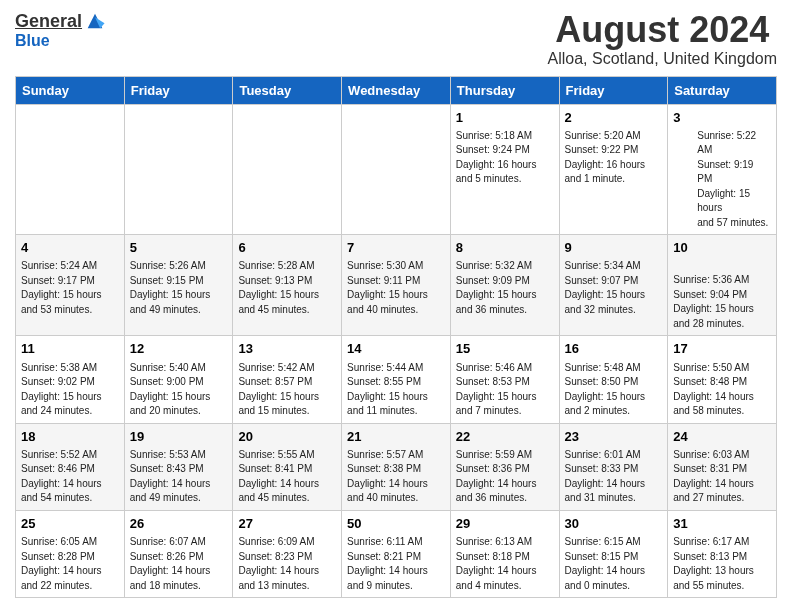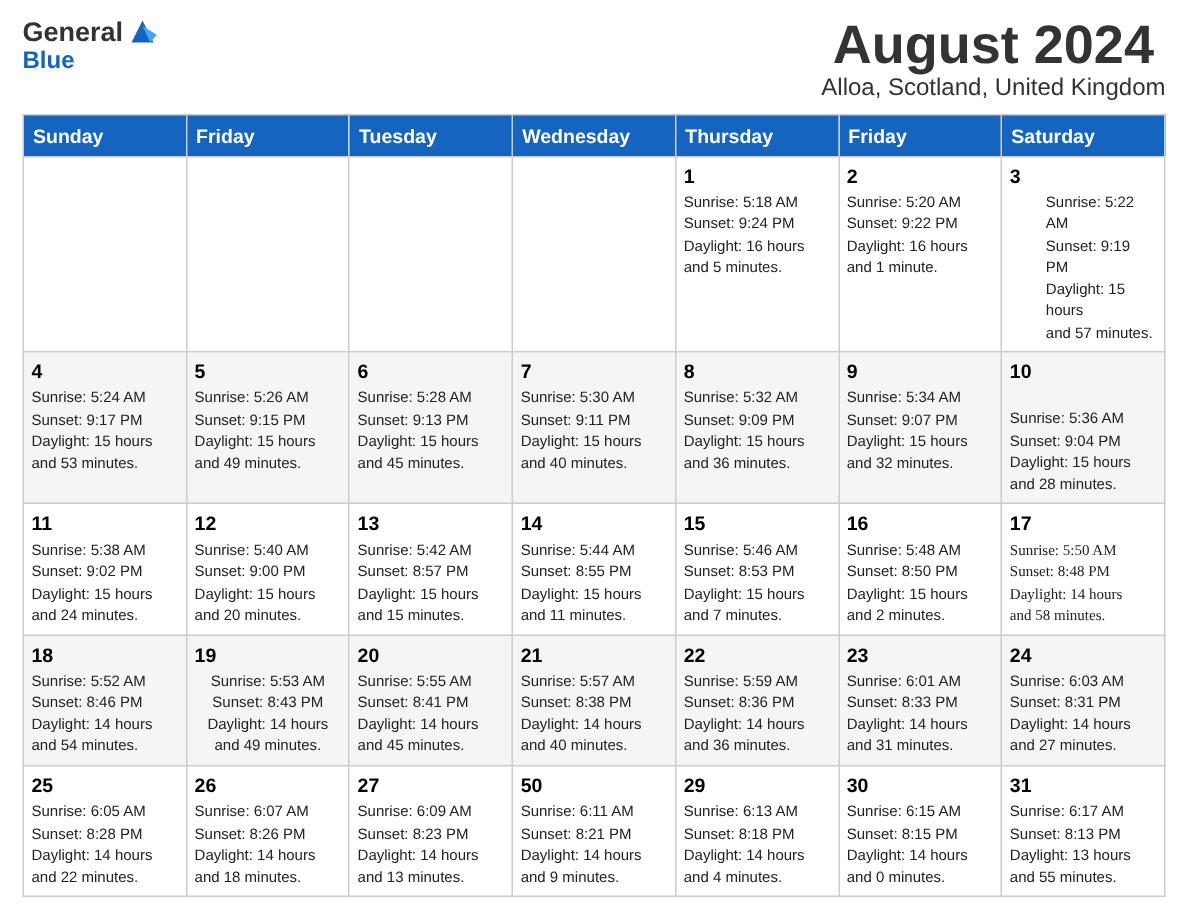--- a/index.html
+++ b/index.html
@@ -22,20 +22,21 @@
       align-items: flex-start;
     }
     .logo-text {
       display: flex;
       align-items: center;
     }
     .logo-general {
       font-size: 18px;
       font-weight: bold;
       color: #333;
+      text-decoration: underline;
     }
     .logo-blue {
       font-size: 16px;
       font-weight: bold;
       color: #1565c0;
     }
     .logo-icon {
       width: 22px;
       height: 22px;
       margin-left: 2px;
@@ -244,37 +245,37 @@
         </td>
         <td>
           <span class="day-number">16</span>
           <div class="day-info" style="white-space: pre-line;">Sunrise: 5:48 AM
 Sunset: 8:50 PM
 Daylight: 15 hours
 and 2 minutes.</div>
         </td>
         <td>
           <span class="day-number">17</span>
-          <div class="day-info" style="white-space: pre-line; font-family: Liberation Serif, serif;">Sunrise: 5:50 AM
+          <div class="day-info" style="white-space: pre-line;">Sunrise: 5:50 AM
 Sunset: 8:48 PM
 Daylight: 14 hours
 and 58 minutes.</div>
         </td>
       </tr>
       <tr>
         <td>
           <span class="day-number">18</span>
           <div class="day-info" style="white-space: pre-line;">Sunrise: 5:52 AM
 Sunset: 8:46 PM
 Daylight: 14 hours
 and 54 minutes.</div>
         </td>
         <td>
           <span class="day-number">19</span>
-          <div class="day-info" style="white-space: pre-line; text-align: center;">Sunrise: 5:53 AM
+          <div class="day-info" style="white-space: pre-line;">Sunrise: 5:53 AM
 Sunset: 8:43 PM
 Daylight: 14 hours
 and 49 minutes.</div>
         </td>
         <td>
           <span class="day-number">20</span>
           <div class="day-info" style="white-space: pre-line;">Sunrise: 5:55 AM
 Sunset: 8:41 PM
 Daylight: 14 hours
 and 45 minutes.</div>

